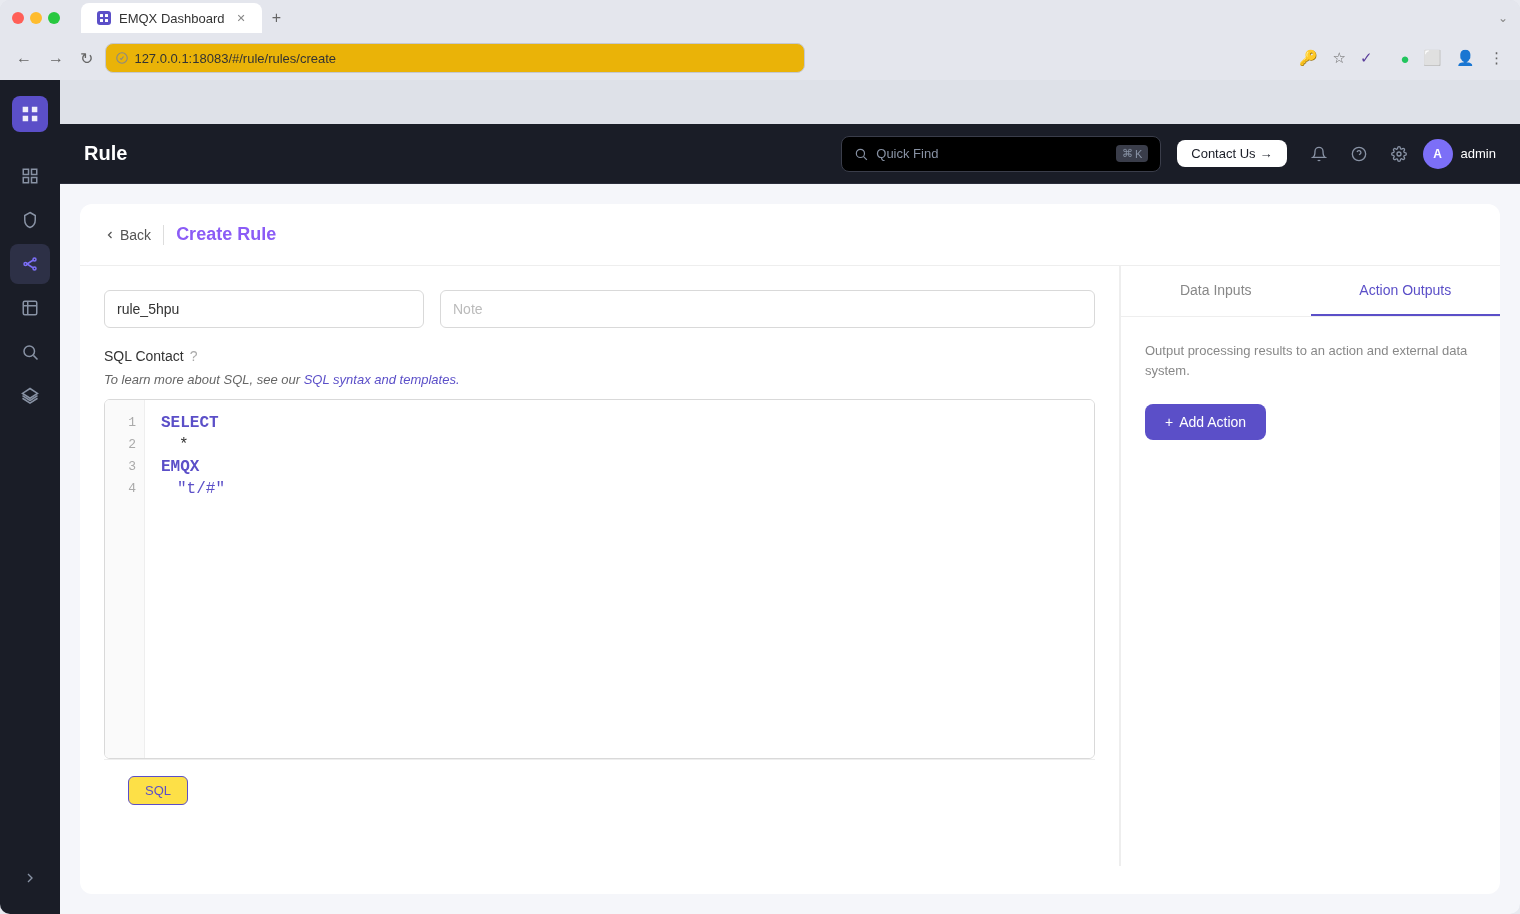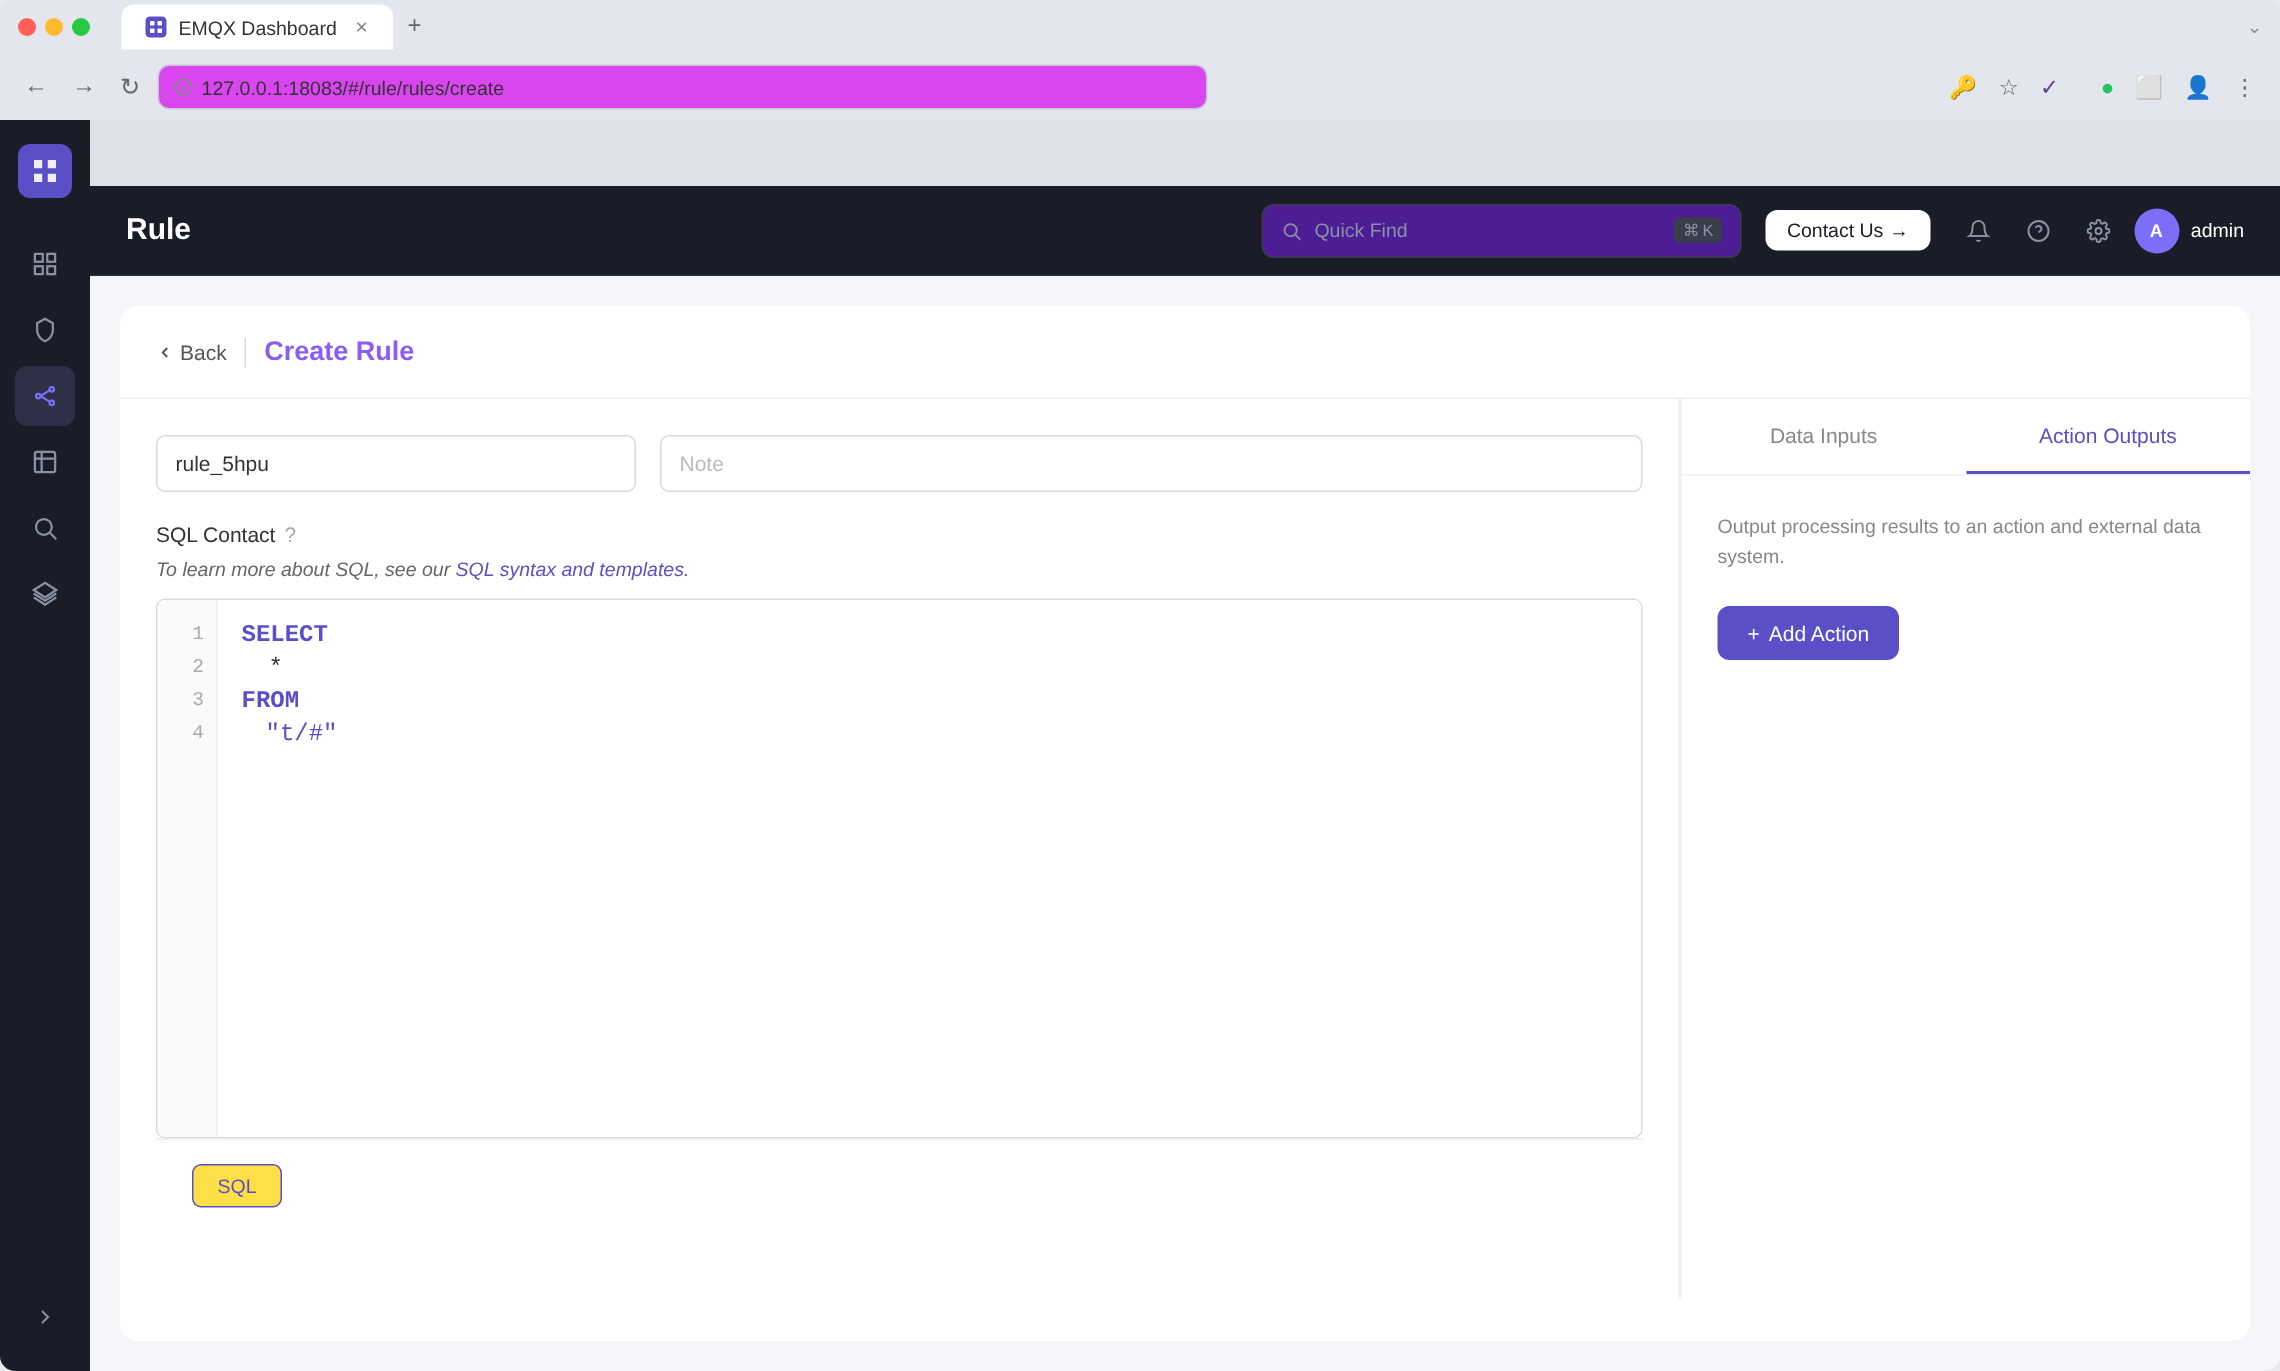--- a/index.html
+++ b/index.html
@@ -17,42 +17,42 @@
     .browser-tab { background: #fff; border-radius: 8px 8px 0 0; padding: 6px 16px; font-size: 13px; color: #333; display: flex; align-items: center; gap: 8px; height: 30px; }
     .tab-favicon { width: 14px; height: 14px; background: #5b4fc8; border-radius: 3px; display: flex; align-items: center; justify-content: center; }
     .tab-favicon svg { width: 10px; height: 10px; }
     .tab-close { color: #888; font-size: 11px; cursor: pointer; margin-left: 4px; }
     .new-tab-btn { background: none; border: none; color: #666; font-size: 16px; cursor: pointer; padding: 2px 6px; }
     .window-expand { margin-left: auto; color: #888; font-size: 12px; }
 
     
     .address-bar-row { background: #e4e6ed; height: 44px; display: flex; align-items: center; padding: 0 12px; gap: 8px; }
     .nav-btn { background: none; border: none; color: #666; cursor: pointer; padding: 4px; font-size: 16px; }
-    .address-bar { flex: 1; max-width: 700px; background: #d946ef; border-radius: 8px; height: 30px; display: flex; align-items: center; padding: 0 10px; gap: 6px; font-size: 13px; color: #333; border: 1.5px solid #c5c8d0; }
+    .address-bar { flex: 1; max-width: 700px; background: #eab308; border-radius: 8px; height: 30px; display: flex; align-items: center; padding: 0 10px; gap: 6px; font-size: 13px; color: #333; border: 1.5px solid #c5c8d0; }
     .address-bar svg { color: #888; }
     .address-text { font-size: 13px; color: #333; }
     .browser-actions { margin-left: auto; display: flex; gap: 6px; align-items: center; }
     .browser-icon-btn { background: none; border: none; color: #666; cursor: pointer; font-size: 15px; padding: 4px; }
 
     
     .app { display: flex; flex: 1; height: calc(914px - 80px); }
 
     
     .sidebar { width: 60px; background: #1a1d27; display: flex; flex-direction: column; align-items: center; padding: 16px 0; gap: 4px; }
     .sidebar-logo { width: 36px; height: 36px; background: #5b4fc8; border-radius: 8px; display: flex; align-items: center; justify-content: center; margin-bottom: 20px; }
     .sidebar-logo svg { width: 22px; height: 22px; fill: white; }
     .sidebar-item { width: 40px; height: 40px; border-radius: 8px; display: flex; align-items: center; justify-content: center; cursor: pointer; color: #8892a4; transition: background 0.15s; }
     .sidebar-item.active { background: #2d3046; color: #7c6ff7; }
     .sidebar-bottom { margin-top: auto; }
     .sidebar-expand { width: 40px; height: 40px; display: flex; align-items: center; justify-content: center; color: #8892a4; cursor: pointer; }
 
     
     .header { background: #1a1d27; height: 60px; display: flex; align-items: center; padding: 0 24px; gap: 16px; border-bottom: 1px solid #2a2d3a; }
     .header-title { color: #fff; font-size: 20px; font-weight: 700; }
-    .header-search { flex: 1; max-width: 320px; background: #4c1d95; border-radius: 8px; height: 36px; display: flex; align-items: center; padding: 0 12px; gap: 8px; color: #8892a4; font-size: 13px; margin-left: auto; border: 1px solid #3a3d4a; }
+    .header-search { flex: 1; max-width: 320px; background: #000000; border-radius: 8px; height: 36px; display: flex; align-items: center; padding: 0 12px; gap: 8px; color: #8892a4; font-size: 13px; margin-left: auto; border: 1px solid #3a3d4a; }
     .search-shortcut { background: #3a3d4a; border-radius: 4px; padding: 2px 6px; font-size: 11px; color: #8892a4; display: flex; gap: 2px; align-items: center; margin-left: auto; }
     .contact-btn { background: #fff; border: none; border-radius: 8px; padding: 6px 14px; font-size: 13px; font-weight: 500; color: #1a1d27; cursor: pointer; display: flex; align-items: center; gap: 4px; white-space: nowrap; }
     .header-icons { display: flex; gap: 8px; align-items: center; }
     .header-icon-btn { background: none; border: none; color: #8892a4; cursor: pointer; font-size: 16px; padding: 4px; width: 32px; height: 32px; display: flex; align-items: center; justify-content: center; border-radius: 6px; }
     .avatar { width: 30px; height: 30px; background: #7c6ff7; border-radius: 50%; display: flex; align-items: center; justify-content: center; color: white; font-size: 12px; font-weight: 600; }
     .admin-label { color: #fff; font-size: 13px; }
 
     
     .main-content { flex: 1; background: #f5f6fa; overflow-y: auto; }
     .content-wrapper { background: #fff; margin: 20px; border-radius: 12px; overflow: hidden; min-height: calc(100% - 40px); }
@@ -304,21 +304,21 @@
                     <div class="code-content">
                       <div class="code-line">
                         <span class="kw-select">SELECT</span>
                       </div>
                       <div class="code-line">
                         <span style="display:inline-block; width:16px;"></span>
                           <span class="cursor-line"></span>
                           <span class="kw-star">*</span>
                       </div>
                       <div class="code-line">
-                        <span class="kw-from">FROM</span>
+                        <span class="kw-from">EMQX</span>
                       </div>
                       <div class="code-line">
                         <span style="display:inline-block; width:16px;"></span>
                           <span class="kw-string">"t/#"</span>
                       </div>
                     </div>
                   </div>
                 </div>
               </div>
 

